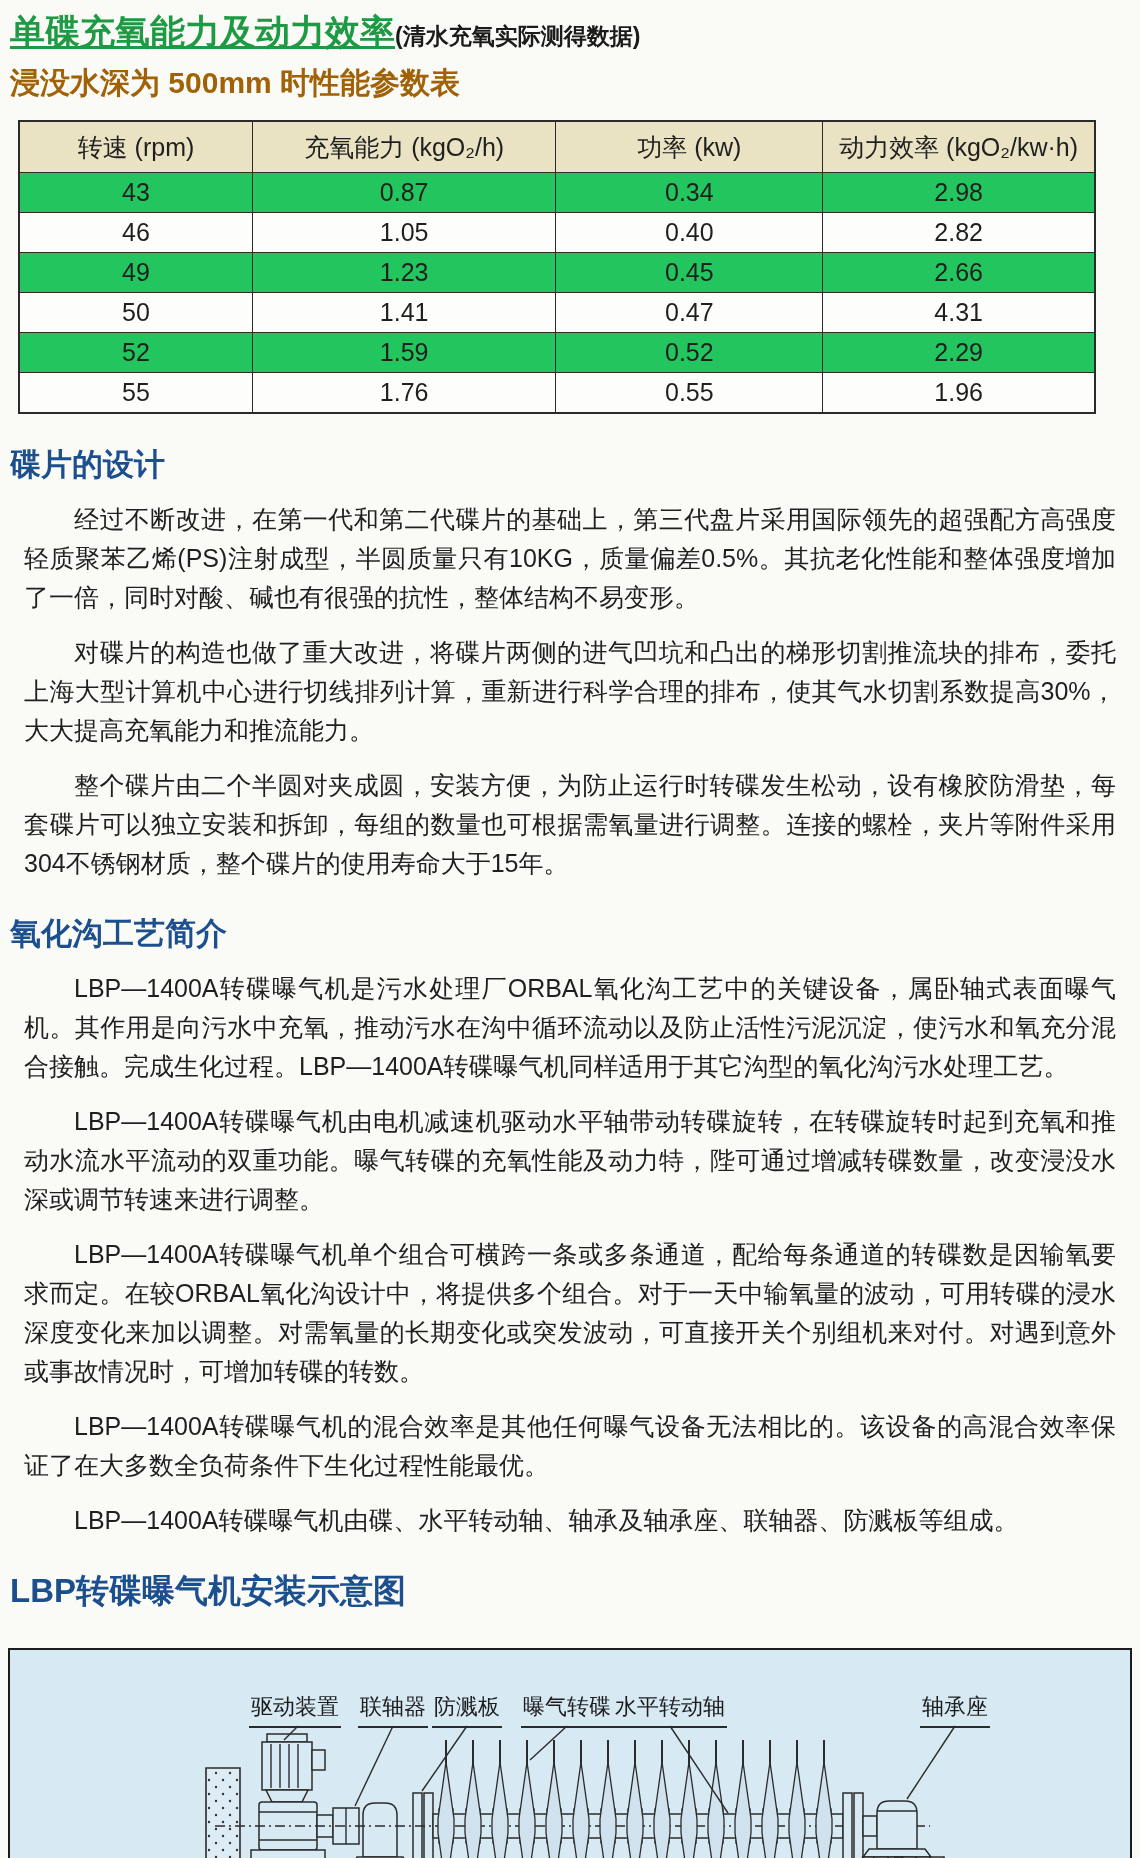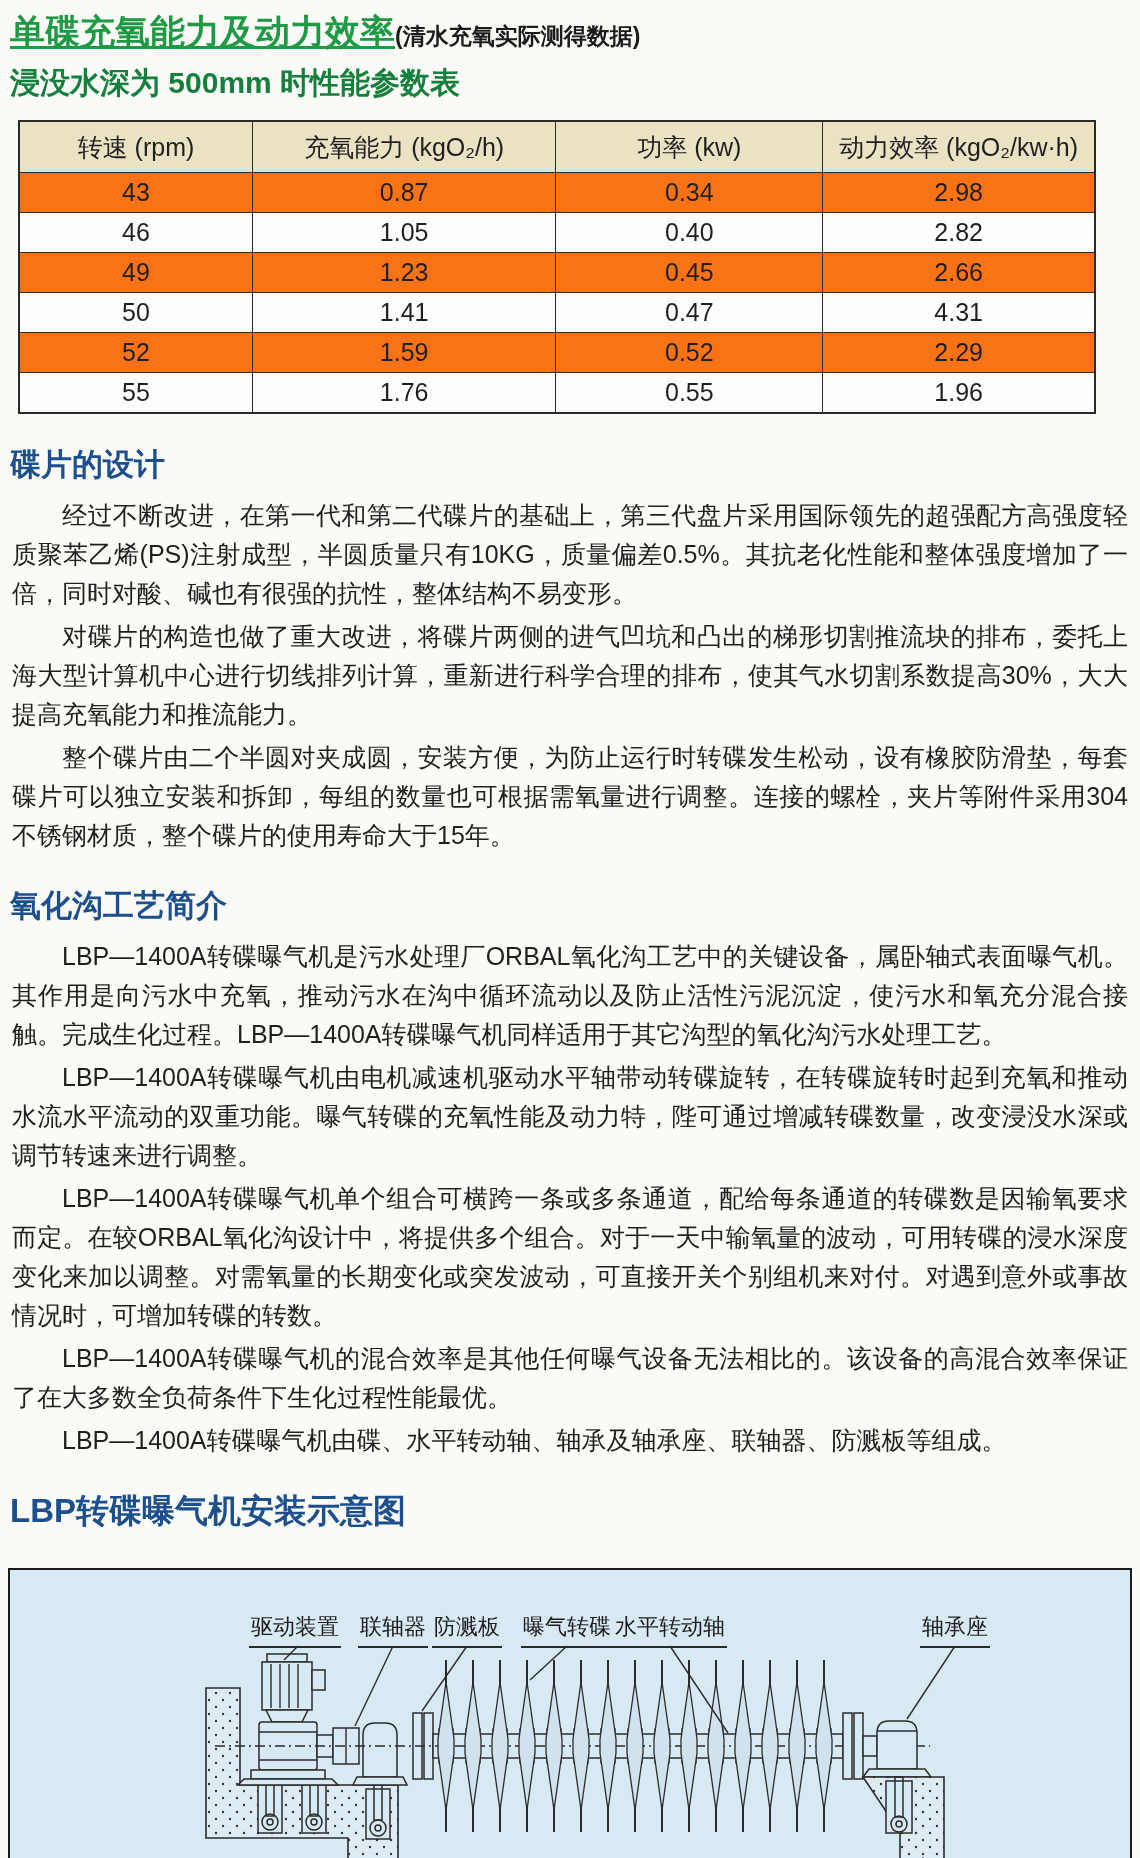--- a/index.html
+++ b/index.html
@@ -6,33 +6,33 @@
   body{
     width:1140px;height:1858px;overflow:hidden;position:relative;
     background:#fafaf6;color:#1f1f1f;
     font-family:"Liberation Sans","DejaVu Sans",sans-serif;
   }
   .page{padding:8px 8px 0 8px;}
   
   .h-main{margin:2px 0 6px 2px;font-size:35px;font-weight:bold;line-height:44px;}
   .h-main .green{color:#1e9a44;text-decoration:underline;}
   .h-main .note{color:#1b1b1b;font-size:23px;font-weight:bold;}
-  .h-sub{margin:0 0 18px 2px;font-size:30px;font-weight:bold;color:#15803d;line-height:38px;}
+  .h-sub{margin:0 0 18px 2px;font-size:30px;font-weight:bold;color:#a16207;line-height:38px;}
   .sec-heading{margin:32px 0 12px 2px;font-size:31px;font-weight:bold;color:#1c4f8e;line-height:38px;}
   .diagram-heading{margin:30px 0 12px 2px;font-size:33px;font-weight:bold;color:#1c4f8e;line-height:42px;}
   
   table.perf{border-collapse:collapse;width:1078px;margin:10px;table-layout:fixed;
     border:2.5px solid #2b2b2b;background:#fdfdfb;}
   table.perf th,table.perf td{border:1.6px solid #2b2b2b;text-align:center;padding:0;}
   table.perf th{background:#e9e2c3;height:50px;font-size:25px;font-weight:normal;}
   table.perf td{height:39px;font-size:25px;}
-  table.perf tr.alt td{background:#f97316;}
+  table.perf tr.alt td{background:#22c55e;}
   col.c1{width:21.7%;} col.c2{width:28.2%;} col.c3{width:24.8%;} col.c4{width:25.3%;}
   
-  .sec-paras p{margin:4px;font-size:25px;line-height:39px;text-indent:2em;text-align:justify;}
+  .sec-paras p{margin:16px;font-size:25px;line-height:39px;text-indent:2em;text-align:justify;}
   
   .diagram-box{position:relative;width:1120px;height:326px;border:2px solid #1c1c1c;
     background:#d7e9f3;overflow:hidden;margin-top:36px;}
   .dlabel{position:absolute;top:42px;transform:translateX(-50%);
     font-size:22px;color:#1c1c1c;padding:0 2px 4px 2px;border-bottom:2px solid #2b2b2b;
     white-space:nowrap;background:transparent;}
   svg.machine{position:absolute;left:0;top:0;}
   svg.machine .outline{fill:none;stroke:#2b2b2b;stroke-width:1.5;}
   svg.machine .solid{fill:#d7e9f3;stroke:#2b2b2b;stroke-width:1.5;}
   svg.machine .concrete{fill:url(#stip);stroke:#2b2b2b;stroke-width:1.6;}

